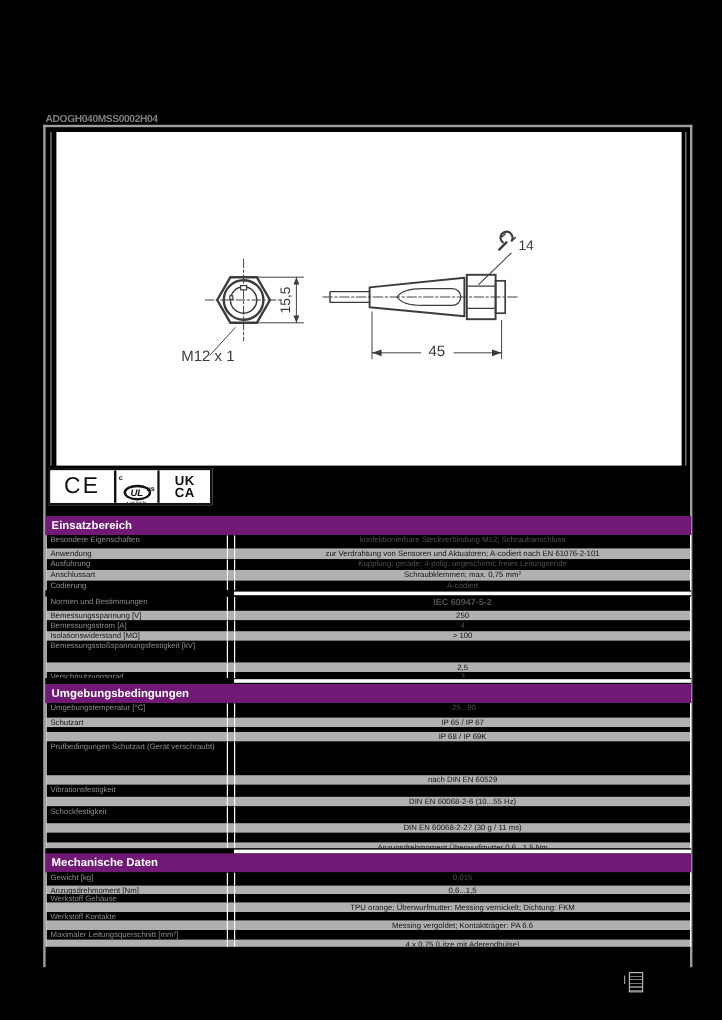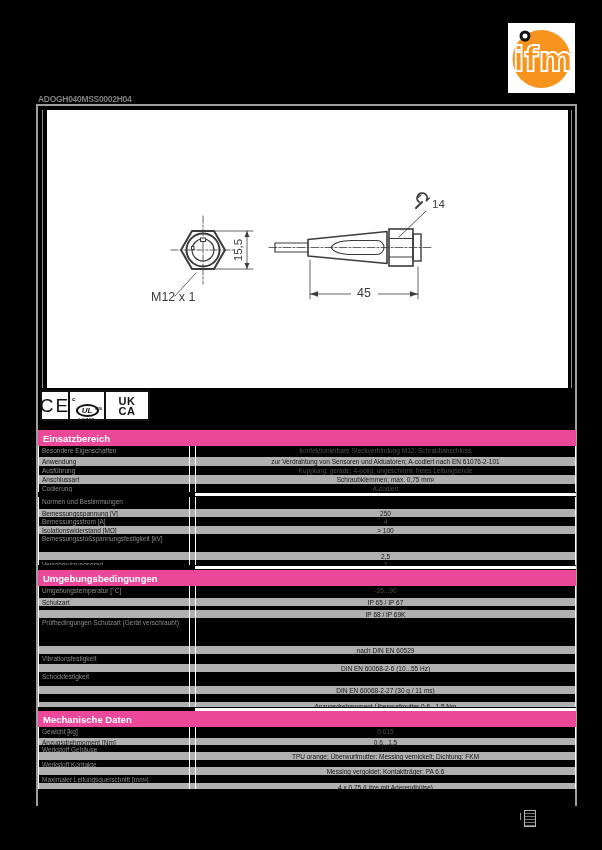--- a/index.html
+++ b/index.html
@@ -19,32 +19,32 @@
   #draw-edge-l{left:42px;top:110px;width:1px;height:278px;background:#8d8d8d;}
   #draw-edge-r{left:571px;top:110px;width:1px;height:278px;background:#8d8d8d;}
 
   
   #drawing-box{left:47px;top:110px;width:521px;height:278px;background:#fff;}
 
   
   #cert-strip{left:40px;top:390px;height:31px;display:flex;background:#fff;border:2px solid #111;box-sizing:border-box;}
   .cert-cell{display:flex;flex-direction:column;align-items:center;justify-content:center;background:#fff;box-sizing:border-box;}
   .cert-cell + .cert-cell{border-left:2px solid #111;}
-  #ce-cell{width:26px;font-size:19px;color:#111;letter-spacing:2px;font-weight:400;}
+  #ce-cell{width:53px;font-size:19px;color:#111;letter-spacing:2px;font-weight:400;}
   #ul-cell{width:36px;position:relative;}
   #ul-circle{width:19px;height:19px;border:2px solid #111;border-radius:50%;display:flex;align-items:center;justify-content:center;
              font-size:8px;font-weight:bold;font-style:italic;color:#111;margin-top:14px;}
   #ul-c{position:absolute;left:2px;top:4px;font-size:6px;font-weight:bold;color:#111;}
   #ul-us{position:absolute;right:2px;top:13px;font-size:6px;font-weight:bold;color:#111;}
   #ul-listed{font-size:4px;font-weight:bold;color:#111;letter-spacing:.4px;margin-top:0px;}
   #ukca-cell{width:44px;font-size:11px;font-weight:bold;color:#111;line-height:10px;letter-spacing:.5px;}
 
   
   #tables{left:38px;top:430px;width:538px;}
-  .sec-header{height:16px;background:#ec4899;color:#fff;font-size:9.5px;font-weight:bold;
+  .sec-header{height:16px;background:#701a75;color:#fff;font-size:9.5px;font-weight:bold;
               display:flex;align-items:center;padding-left:5px;box-sizing:border-box;}
   .sec-gap{position:relative;background:#000;}
   .sec-gap .gap-line{position:absolute;left:157px;right:0;top:1px;height:3px;background:#fff;}
   .rows{border-left:1px solid #fff;border-right:1px solid #fff;box-sizing:border-box;}
   .trow{display:flex;overflow:hidden;box-sizing:border-box;}
   .trow.d{background:#000;}
   .trow.l{background:#b0b0b0;}
   .cell-l{width:150px;padding:1px 0 0 3px;box-sizing:border-box;font-size:6.5px;line-height:7.5px;overflow:hidden;}
   .cell-sep{width:7px;border-left:1px solid #fff;border-right:1px solid #fff;box-sizing:border-box;}
   .cell-r{flex:1;padding-top:1px;text-align:center;font-size:6.5px;line-height:7.5px;overflow:hidden;}
@@ -59,27 +59,20 @@
                background:repeating-linear-gradient(0deg,#777 0 1px,transparent 1px 3px);}
   #page-marker-tick{left:520px;top:813px;width:1px;height:7px;background:#999;}
 </style>
 </head>
 <body>
 
 <div id="page">
 
   <div class="abs" id="product-code">ADOGH040MSS0002H04</div>
 
-  <div class="abs" id="logo-box">
-    <svg width="67" height="70" viewBox="0 0 67 70">
-      <circle cx="33.5" cy="36" r="29" fill="#f7941e"></circle>
-      <text x="35" y="48" text-anchor="middle" font-family="DejaVu Sans, sans-serif" font-size="33" font-weight="bold" fill="#f7941e" stroke="#fff" stroke-width="1.8">ifm</text>
-      <circle cx="17" cy="13" r="4" fill="#fff" stroke="#111" stroke-width="3"></circle>
-    </svg>
-  </div>
 
   <div class="abs frame" id="frame-top"></div>
   <div class="abs frame" id="frame-left"></div>
   <div class="abs frame" id="frame-right"></div>
   <div class="abs" id="draw-edge-l"></div>
   <div class="abs" id="draw-edge-r"></div>
 
   <div class="abs" id="drawing-box">
     <svg width="521" height="278" viewBox="0 0 521 278">
       <g stroke="#3c3c3c" fill="none" stroke-linecap="round">
@@ -177,20 +170,21 @@
           <div class="cell-r">A-codiert</div>
         </div>
       </div>
       <div class="sec-gap" style="height: 5px;">
         <div class="gap-line"></div>
       </div>
       <div class="rows">
         <div class="trow d" style="height: 12px;">
           <div class="cell-l">Normen und Bestimmungen</div>
           <div class="cell-sep"></div>
+          <div class="cell-r bold">IEC 60947-5-2</div>
         </div>
         <div class="trow l" style="height: 8px;">
           <div class="cell-l">Bemessungsspannung [V]</div>
           <div class="cell-sep"></div>
           <div class="cell-r">250</div>
         </div>
         <div class="trow d" style="height: 9px;">
           <div class="cell-l">Bemessungsstrom [A]</div>
           <div class="cell-sep"></div>
           <div class="cell-r">4</div>

